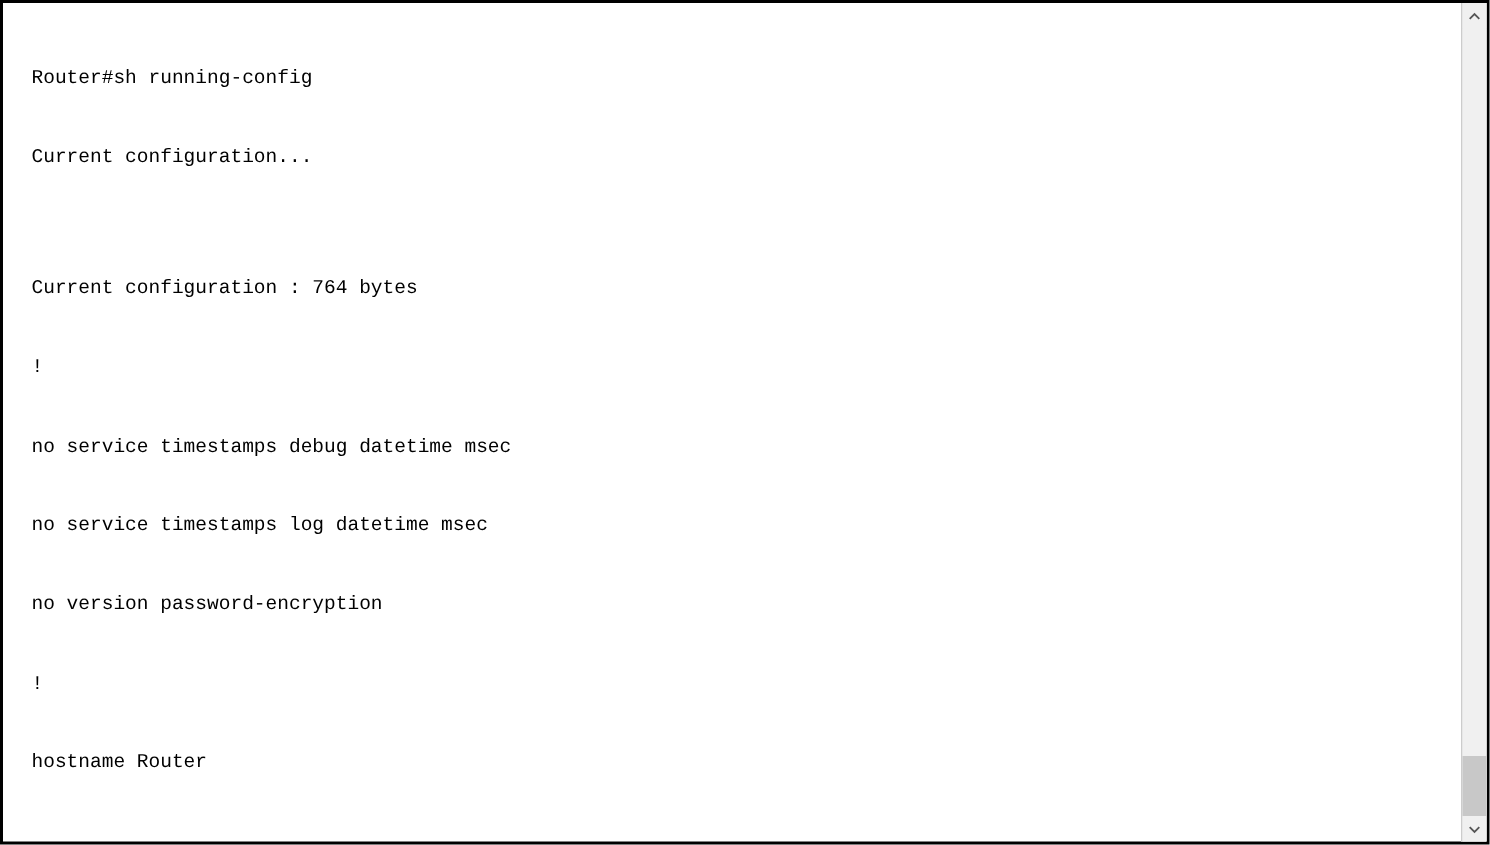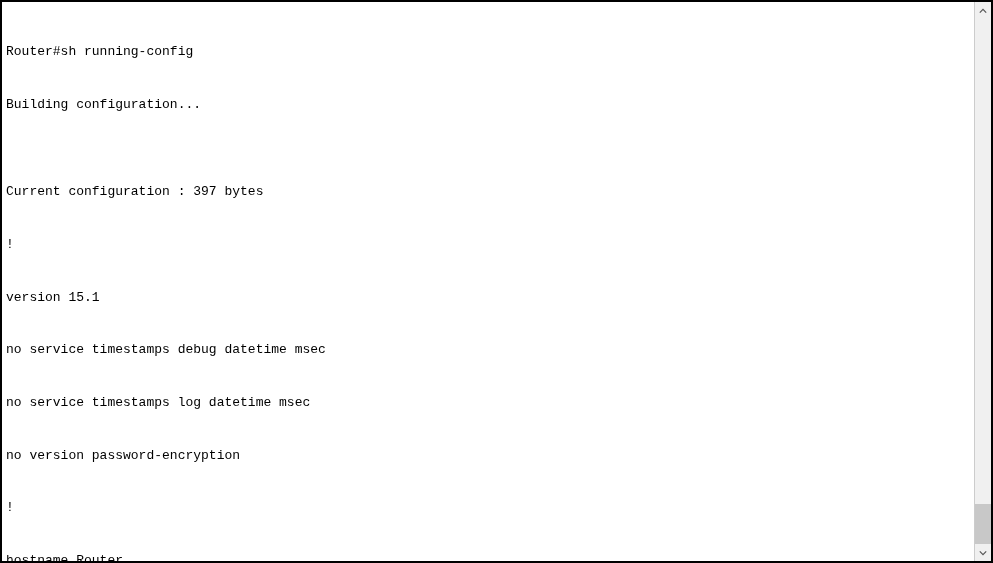--- a/index.html
+++ b/index.html
@@ -16,21 +16,21 @@
     .terminal-container {
       width: 993px;
       height: 563px;
       border: 2px solid #000;
       position: relative;
       display: flex;
       background: #fff;
     }
     .terminal-content {
       flex: 1;
-      padding: 6px 4px;
+      padding: 6px 19px;
       overflow: hidden;
       white-space: pre;
       color: #000;
     }
     .line {
       display: block;
     }
     .scrollbar {
       width: 17px;
       background: #f0f0f0;
@@ -65,25 +65,24 @@
       background: #c8c8c8;
       cursor: pointer;
     }
   </style>
 </head>
 <body>
 
 <div class="terminal-container">
   <div class="terminal-content">
     <span class="line">Router#sh running-config</span>
-    <span class="line">Building configuration...</span>
+    <span class="line">Current configuration...</span>
     <span class="line"></span>
-    <span class="line">Current configuration : 397 bytes</span>
+    <span class="line">Current configuration : 764 bytes</span>
     <span class="line">!</span>
-    <span class="line">version 15.1</span>
     <span class="line">no service timestamps debug datetime msec</span>
     <span class="line">no service timestamps log datetime msec</span>
     <span class="line">no version password-encryption</span>
     <span class="line">!</span>
     <span class="line">hostname Router</span>
     
     
     
     
     

